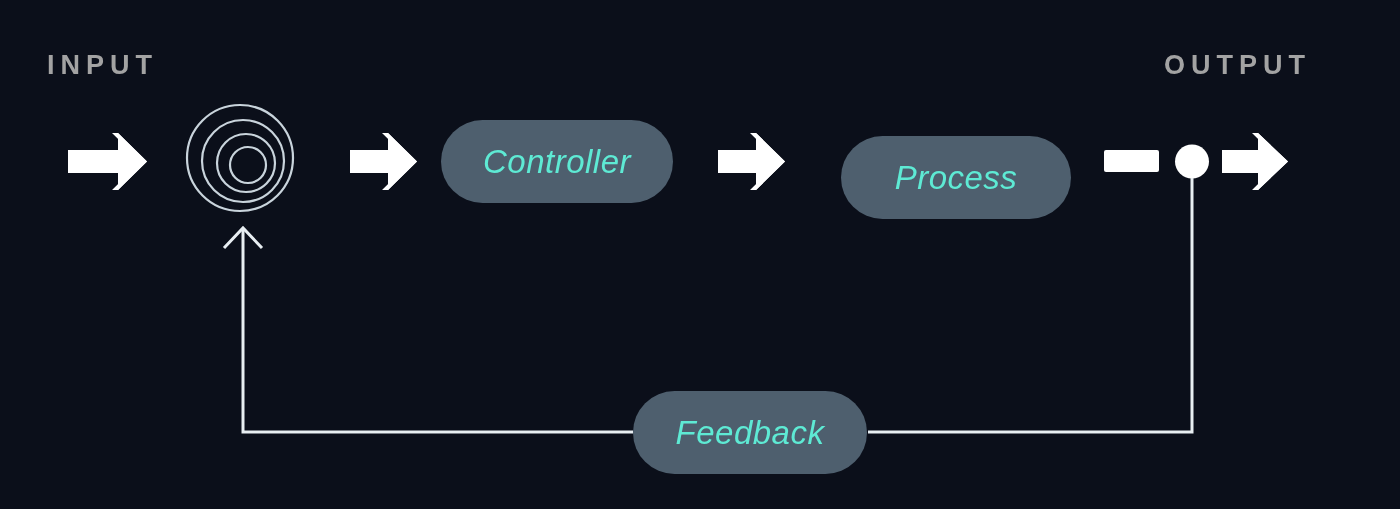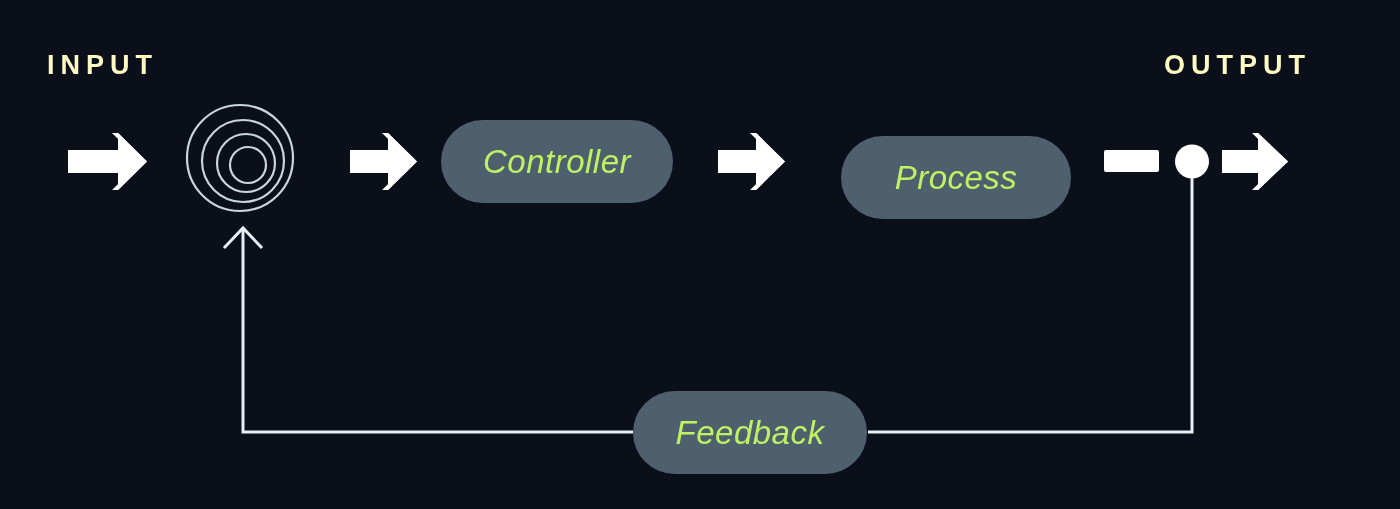--- a/index.html
+++ b/index.html
@@ -12,39 +12,39 @@
   }
   #stage {
     position: relative;
     width: 1400px;
     height: 509px;
     background: #0b0f1a;
     overflow: hidden;
   }
   .label {
     position: absolute;
-    color: #fef9c3;
+    color: #a3a3a3;
     font-family: "Liberation Sans", sans-serif;
     font-weight: bold;
     font-size: 27px;
     letter-spacing: 6px;
     white-space: nowrap;
     line-height: 1;
   }
   #label-input  { left: 47px;  top: 52px; }
   #label-output { left: 1164px; top: 52px; }
 
   .block {
     position: absolute;
     background: #4e5f6e;
     border-radius: 44px;
     display: flex;
     align-items: center;
     justify-content: center;
-    color: #bef264;
+    color: #5eead4;
     font-family: "Liberation Sans", sans-serif;
     font-style: italic;
     font-size: 33px;
     letter-spacing: 0.5px;
     white-space: nowrap;
   }
   #block-controller { left: 441px; top: 120px; width: 232px; height: 83px; }
   #block-process    { left: 841px; top: 120px; width: 230px; height: 83px; margin-top: 16px; }
   #block-feedback   { left: 633px; top: 391px; width: 234px; height: 83px; }
 

